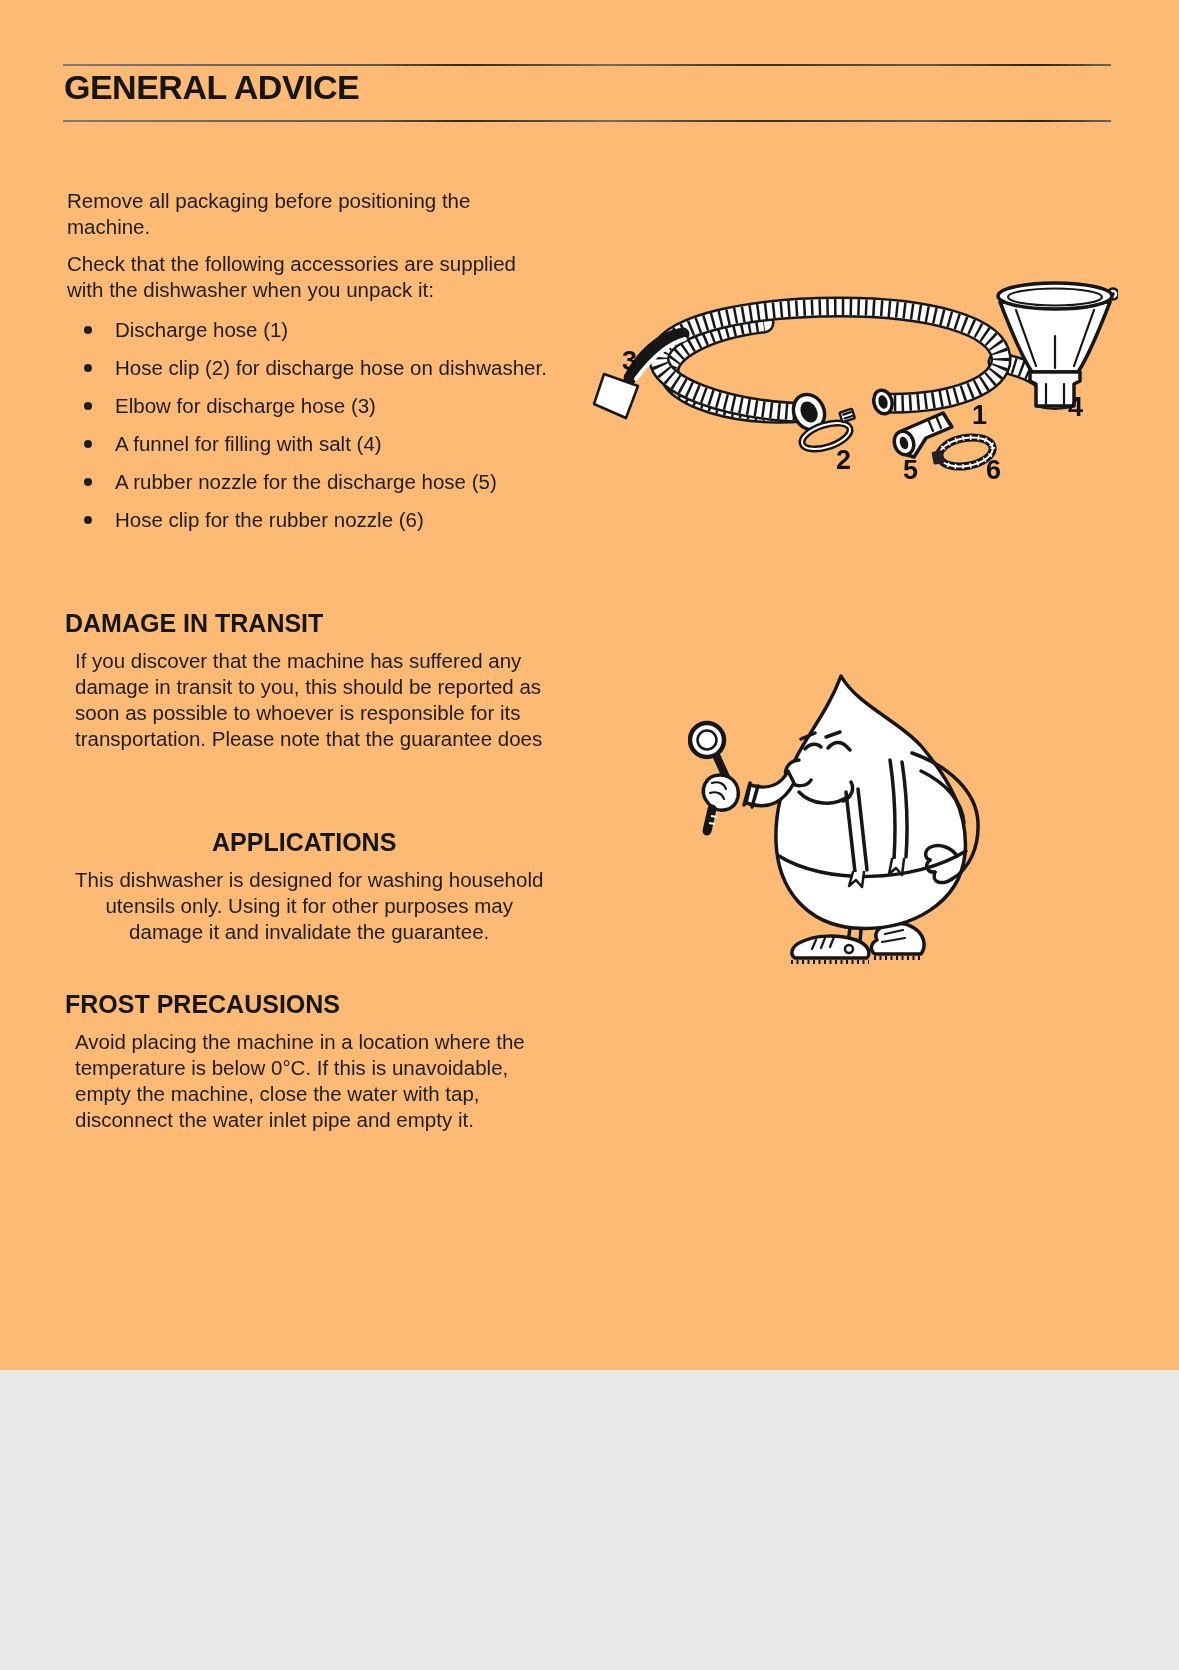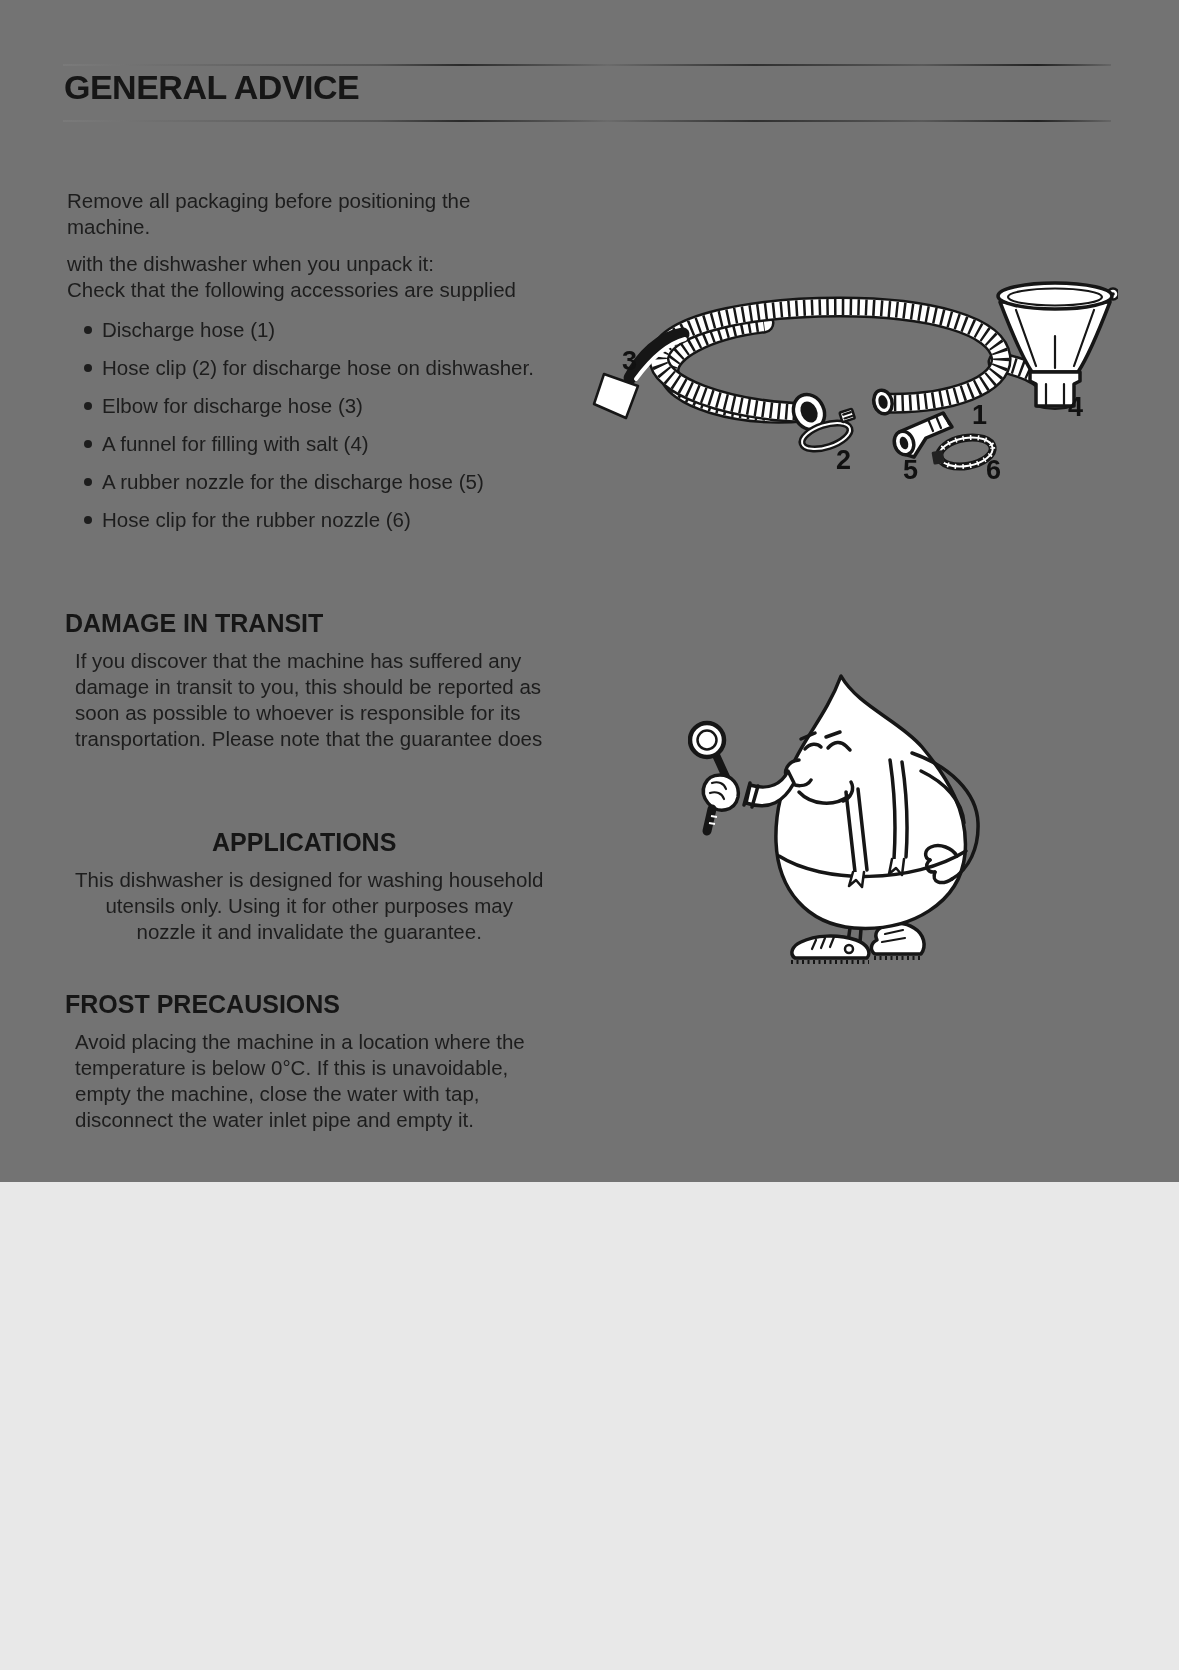--- a/index.html
+++ b/index.html
@@ -1,38 +1,38 @@
 <!DOCTYPE html>
 <html><head>
 <meta charset="utf-8">
 <style>
   html,body { margin:0; padding:0; background:#e8e8e8; }
   .page {
-    position:relative; width:1179px; height:1182px;
-    background:#737373; color:#1d1d1d;
+    position:relative; width:1179px; height:1370px;
+    background:#fdba74; color:#1d1d1d;
     font-family:"Liberation Sans", sans-serif;
     overflow:hidden; margin:0 auto;
   }
   .rule {
     position:absolute; left:63px; width:1048px; height:2px;
     background:linear-gradient(90deg,#7a7a7a 0%,#565656 30%,#2a2a2a 38%,#6b6b6b 52%,#303030 66%,#5a5a5a 82%,#222 93%,#666 100%);
   }
   .rule-top { top:64px; }
   .rule-bottom { top:120px; }
   .page-title {
     position:absolute; left:64px; top:68px; margin:0;
     font-size:34px; font-weight:bold; letter-spacing:-0.5px;
     color:#161616;
   }
   .textblock { position:absolute; left:67px; font-size:20.5px; line-height:26px; color:#1d1d1d; }
   .textblock .line { white-space:pre; }
   .intro-p1 { top:188px; }
   .intro-p2 { top:251px; }
   .bullets { position:absolute; left:84px; top:317px; }
-  .bullet-row { display:flex; align-items:flex-start; margin-bottom:12px; height:26px; }
+  .bullet-row { display:flex; align-items:flex-start; margin-bottom:12px; height:26px;gap:13px; }
   .bullet-dot { flex:none; width:8px; height:8px; border-radius:50%; background:#1d1d1d; margin:9px 10px 0 0; }
   .bullet-text { font-size:20.5px; line-height:26px; white-space:pre; }
   .section { position:absolute; left:65px; }
   .section-damage { top:610px; }
   .section-applications { top:829px;text-align:center; }
   .section-frost { top:991px; }
   .section h2 { margin:0; font-size:25px; line-height:26px; font-weight:bold; color:#161616; }
   .section .para { margin-top:12px; margin-left:10px; }
   .para-block { font-size:20.5px; line-height:26px; }
   .para-block .line { white-space:pre; }
@@ -56,22 +56,22 @@
 
   <div class="rule rule-top"></div>
   <h1 class="page-title">GENERAL ADVICE</h1>
   <div class="rule rule-bottom"></div>
 
   <div class="textblock intro-p1">
       <div class="line">Remove all packaging before positioning the</div>
       <div class="line">machine.</div>
     </div>
   <div class="textblock intro-p2">
+      <div class="line">Check that the following accessories are supplied</div>
       <div class="line">with the dishwasher when you unpack it:</div>
-      <div class="line">Check that the following accessories are supplied</div>
     </div>
 
   <div class="bullets">
     <div class="bullet-row">
       <span class="bullet-dot"></span>
       <span class="bullet-text">Discharge hose (1)</span>
     </div>
     <div class="bullet-row">
       <span class="bullet-dot"></span>
       <span class="bullet-text">Hose clip (2) for discharge hose on dishwasher.</span>
@@ -181,21 +181,21 @@
         <div class="line">soon as possible to whoever is responsible for its</div>
         <div class="line">transportation. Please note that the guarantee does</div>
       </div>
   </div>
 
   <div class="section section-applications">
     <h2>APPLICATIONS</h2>
     <div class="para para-block">
         <div class="line">This dishwasher is designed for washing household</div>
         <div class="line">utensils only. Using it for other purposes may</div>
-        <div class="line">nozzle it and invalidate the guarantee.</div>
+        <div class="line">damage it and invalidate the guarantee.</div>
       </div>
   </div>
 
   <div class="section section-frost">
     <h2>FROST PRECAUSIONS</h2>
     <div class="para para-block">
         <div class="line">Avoid placing the machine in a location where the</div>
         <div class="line">temperature is below 0°C. If this is unavoidable,</div>
         <div class="line">empty the machine, close the water with tap,</div>
         <div class="line">disconnect the water inlet pipe and empty it.</div>

